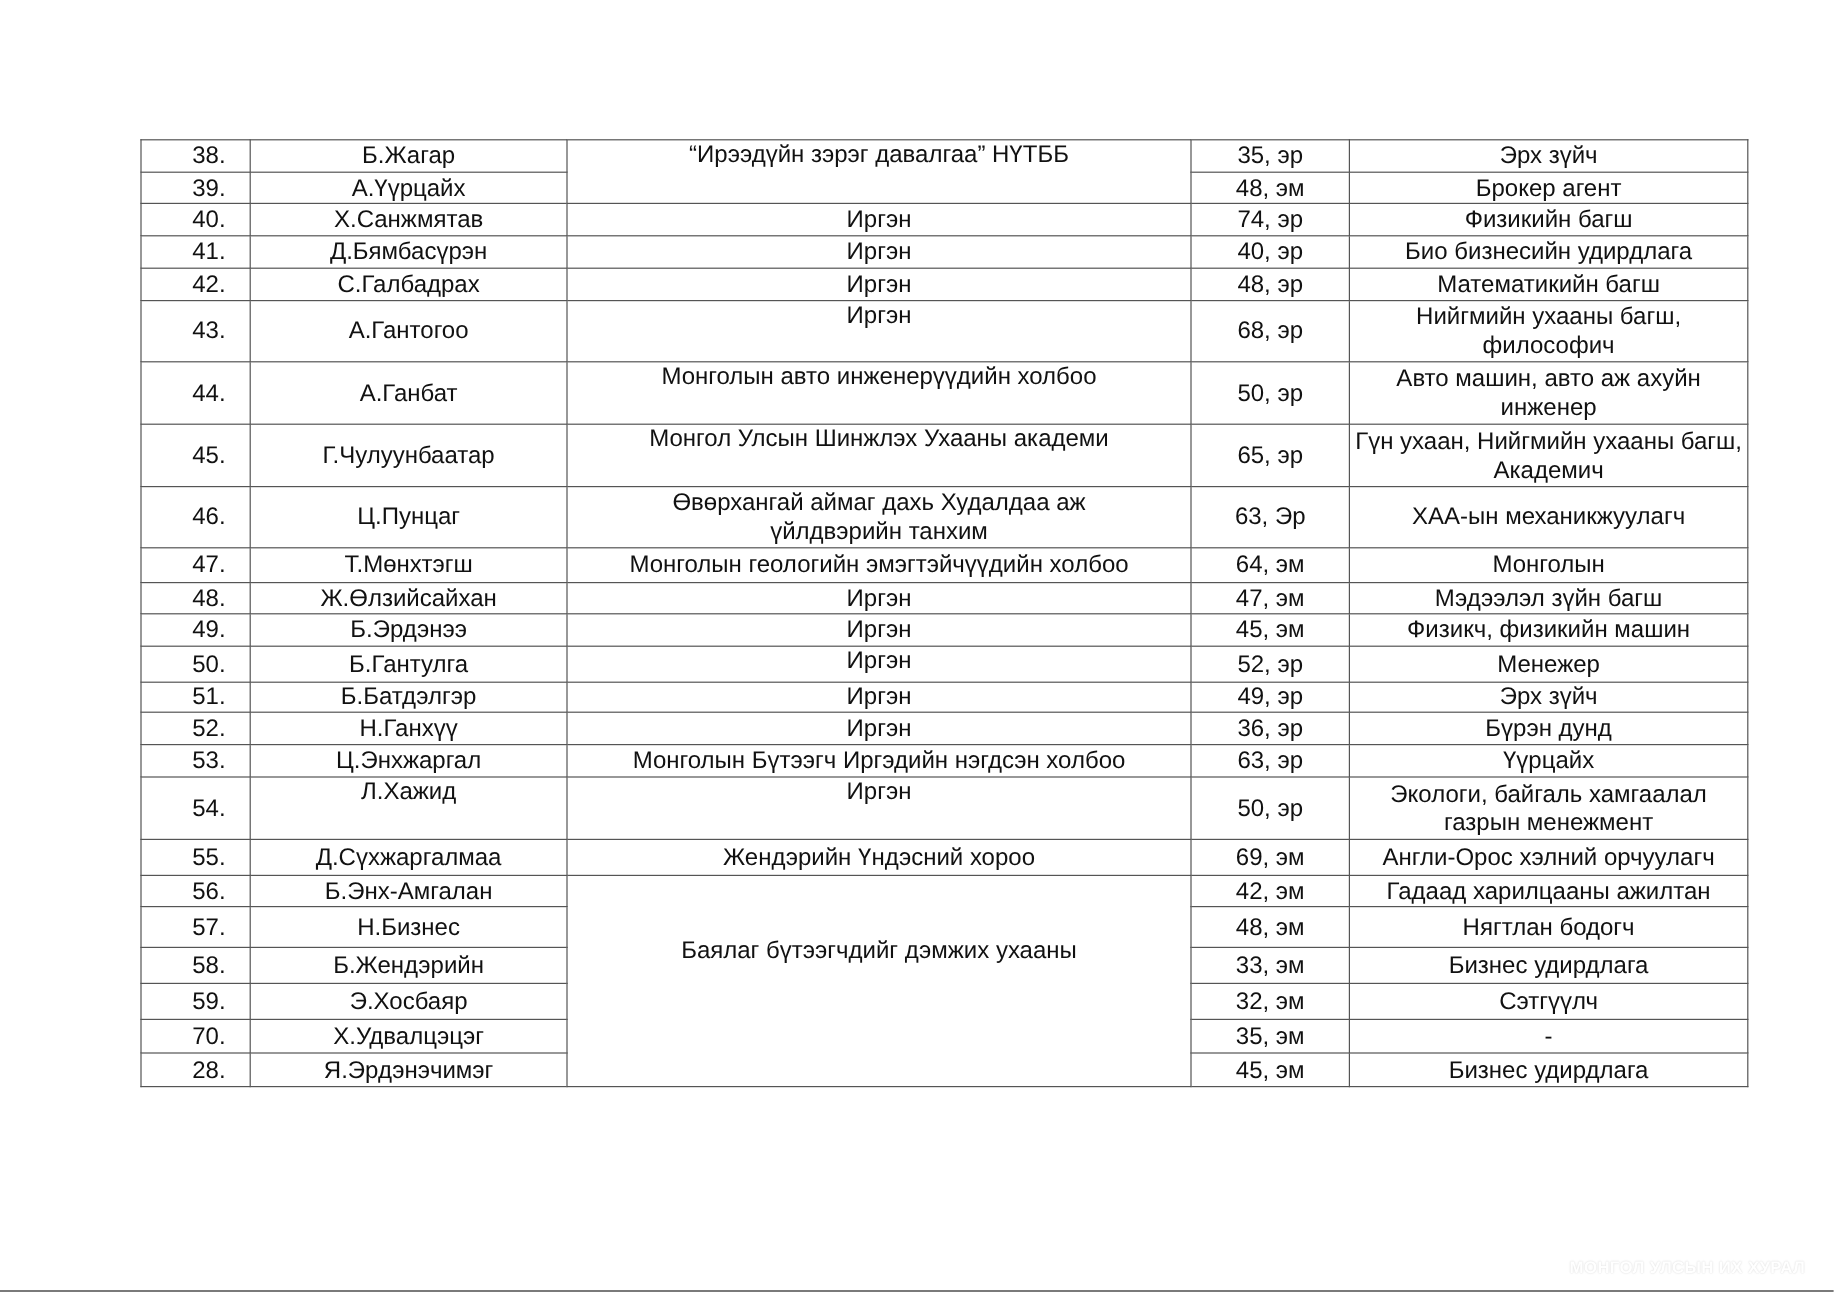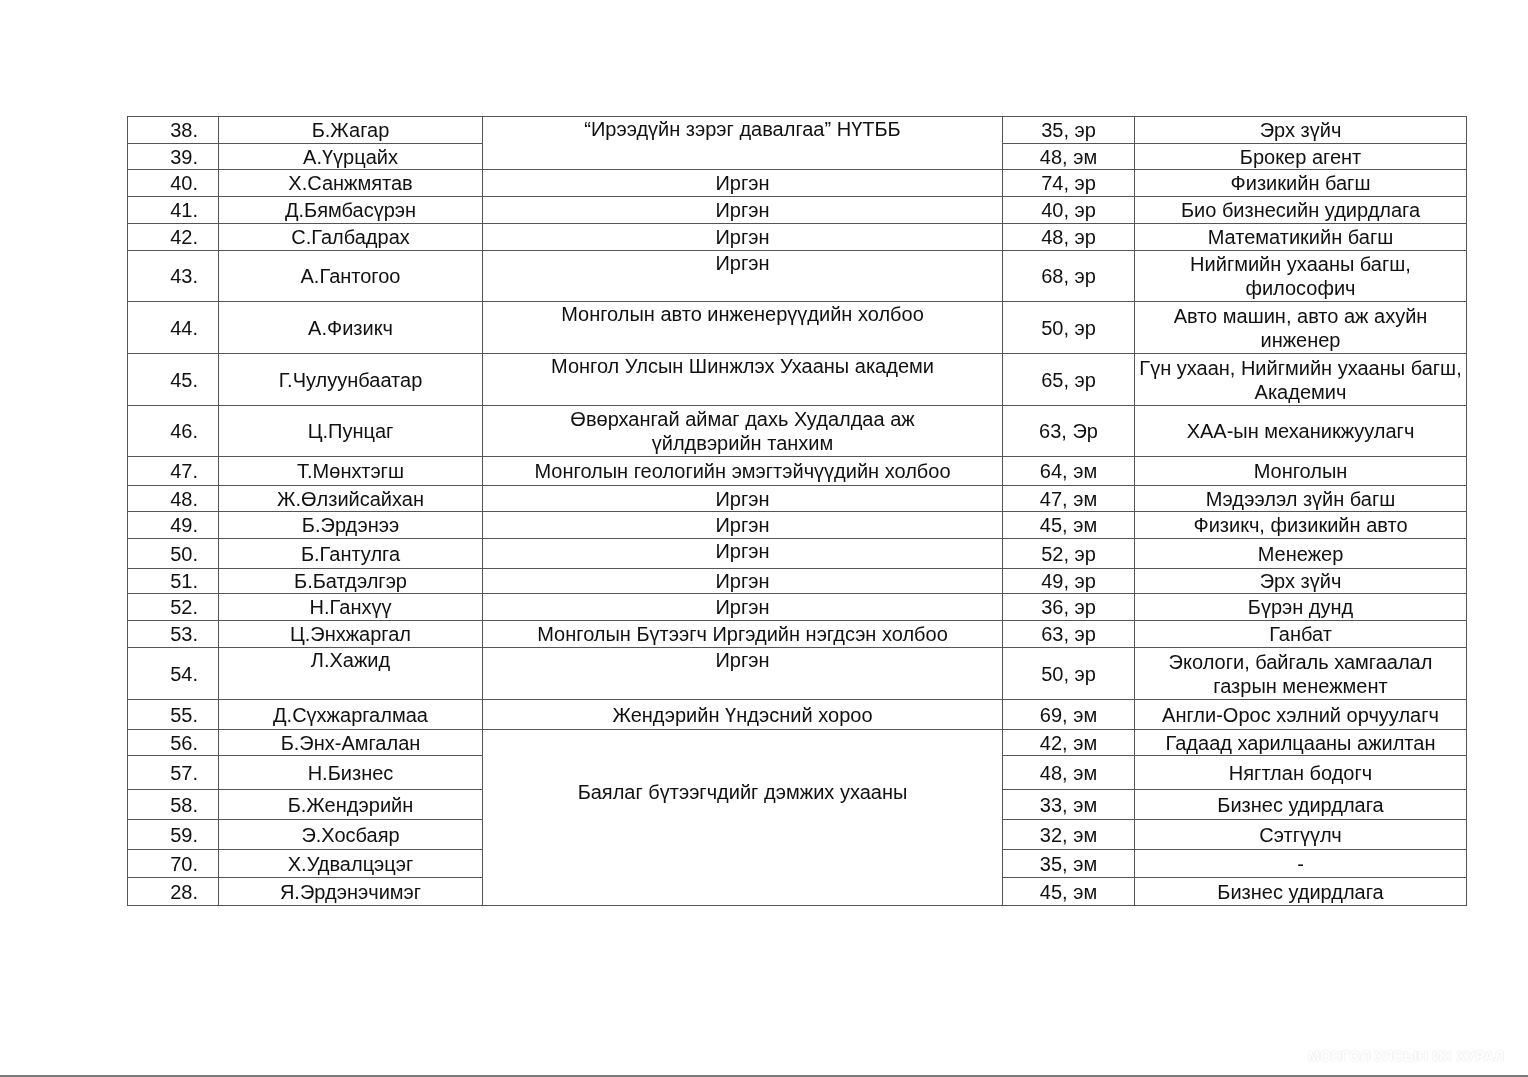--- a/index.html
+++ b/index.html
@@ -1,18 +1,18 @@
 <!DOCTYPE html>
 <html><head>
 <meta charset="utf-8">
 <style>
   html, body { margin:0; padding:0; background:#ffffff; }
   body { width:1528px; height:1077px; position:relative; overflow:hidden;
          font-family:"Liberation Sans", sans-serif; color:#111; }
-  table.roster { position:absolute; left:127px; top:116px; border-collapse:collapse;
+  table.roster { position:absolute; left:117px; top:116px; border-collapse:collapse;
                  table-layout:fixed; width:1339px; font-size:20px; }
   table.roster td { border:1.3px solid #555; padding:0 4px; text-align:center;
                     line-height:24px; vertical-align:middle; }
   col.c-num { width:91px; } col.c-name { width:264px; } col.c-org { width:520px; }
   col.c-age { width:132px; } col.c-prof { width:332px; }
   td.num { text-align:right !important; padding-right:20px !important; }
   td.top { vertical-align:top !important; }
   .watermark { position:absolute; left:1308px; top:1048px; font-size:14px; font-weight:bold;
                color:#ffffff; text-shadow:0 0 2px #e6e6e6, 0 0 1px #dcdcdc; letter-spacing:0.3px; }
   .bottom-rule { position:absolute; left:0; top:1075px; width:1528px; height:2px; background:#7a7a7a; }
@@ -65,21 +65,21 @@
     </tr>
     <tr style="height:51px">
       <td class="num">43.</td>
       <td>А.Гантогоо</td>
       <td class="top">Иргэн</td>
       <td>68, эр</td>
       <td>Нийгмийн ухааны багш, философич</td>
     </tr>
     <tr style="height:52px">
       <td class="num">44.</td>
-      <td>А.Физикч</td>
+      <td>А.Ганбат</td>
       <td class="top">Монголын авто инженерүүдийн холбоо</td>
       <td>50, эр</td>
       <td>Авто машин, авто аж ахуйн инженер</td>
     </tr>
     <tr style="height:52px">
       <td class="num">45.</td>
       <td>Г.Чулуунбаатар</td>
       <td class="top">Монгол Улсын Шинжлэх Ухааны академи</td>
       <td>65, эр</td>
       <td>Гүн ухаан, Нийгмийн ухааны багш, Академич</td>
@@ -103,21 +103,21 @@
       <td>Ж.Өлзийсайхан</td>
       <td>Иргэн</td>
       <td>47, эм</td>
       <td>Мэдээлэл зүйн багш</td>
     </tr>
     <tr style="height:27px">
       <td class="num">49.</td>
       <td>Б.Эрдэнээ</td>
       <td>Иргэн</td>
       <td>45, эм</td>
-      <td>Физикч, физикийн авто</td>
+      <td>Физикч, физикийн машин</td>
     </tr>
     <tr style="height:30px">
       <td class="num">50.</td>
       <td>Б.Гантулга</td>
       <td class="top">Иргэн</td>
       <td>52, эр</td>
       <td>Менежер</td>
     </tr>
     <tr style="height:21px">
       <td class="num">51.</td>
@@ -131,21 +131,21 @@
       <td>Н.Ганхүү</td>
       <td>Иргэн</td>
       <td>36, эр</td>
       <td>Бүрэн дунд</td>
     </tr>
     <tr style="height:27px">
       <td class="num">53.</td>
       <td>Ц.Энхжаргал</td>
       <td>Монголын Бүтээгч Иргэдийн нэгдсэн холбоо</td>
       <td>63, эр</td>
-      <td>Ганбат</td>
+      <td>Үүрцайх</td>
     </tr>
     <tr style="height:52px">
       <td class="num">54.</td>
       <td class="top">Л.Хажид</td>
       <td class="top">Иргэн</td>
       <td>50, эр</td>
       <td>Экологи, байгаль хамгаалал газрын менежмент</td>
     </tr>
     <tr style="height:30px">
       <td class="num">55.</td>

